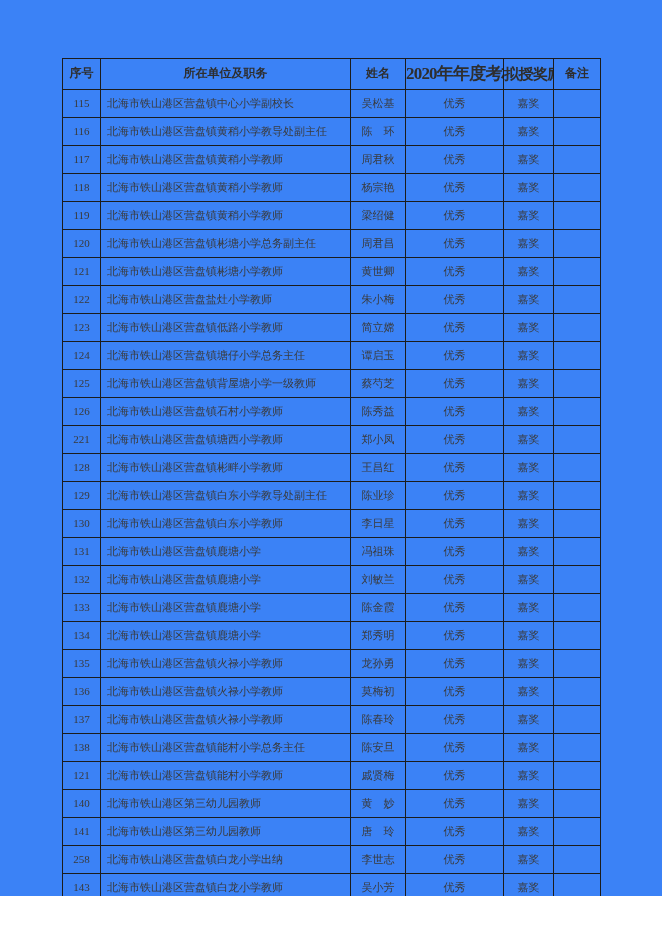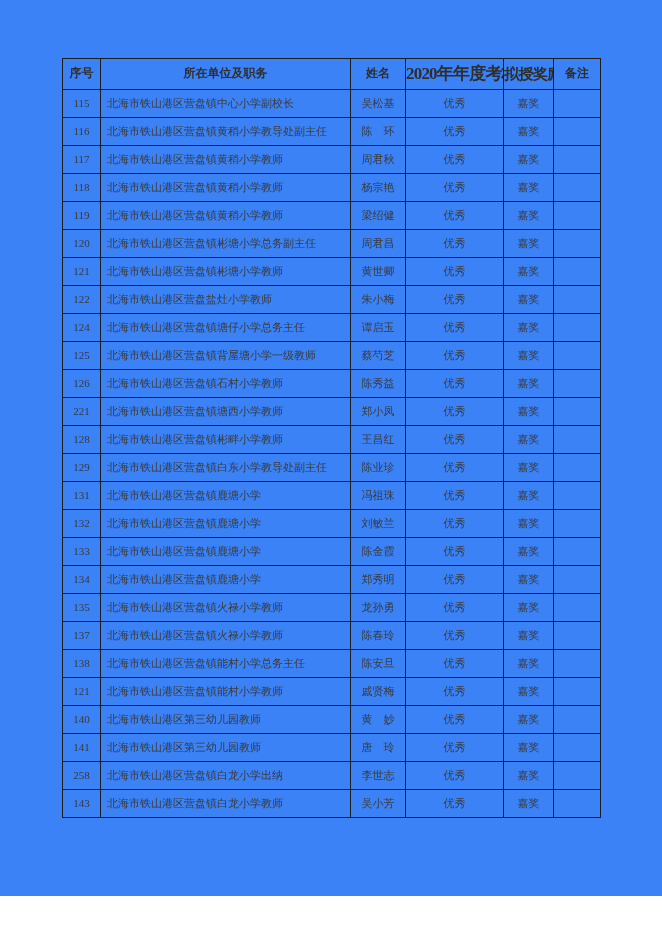--- a/index.html
+++ b/index.html
@@ -145,20 +145,28 @@
         </tr>
         <tr>
           <td class="cell-no">122</td>
           <td class="cell-unit">北海市铁山港区营盘盐灶小学教师</td>
           <td class="cell-name">朱小梅</td>
           <td class="cell-result">优秀</td>
           <td class="cell-award">嘉奖</td>
           <td class="cell-note"></td>
         </tr>
         <tr>
+          <td class="cell-no">123</td>
+          <td class="cell-unit">北海市铁山港区营盘镇低路小学教师</td>
+          <td class="cell-name">简立嫦</td>
+          <td class="cell-result">优秀</td>
+          <td class="cell-award">嘉奖</td>
+          <td class="cell-note"></td>
+        </tr>
+        <tr>
           <td class="cell-no">124</td>
           <td class="cell-unit">北海市铁山港区营盘镇塘仔小学总务主任</td>
           <td class="cell-name">谭启玉</td>
           <td class="cell-result">优秀</td>
           <td class="cell-award">嘉奖</td>
           <td class="cell-note"></td>
         </tr>
         <tr>
           <td class="cell-no">125</td>
           <td class="cell-unit">北海市铁山港区营盘镇背屋塘小学一级教师</td>
@@ -193,20 +201,28 @@
         </tr>
         <tr>
           <td class="cell-no">129</td>
           <td class="cell-unit">北海市铁山港区营盘镇白东小学教导处副主任</td>
           <td class="cell-name">陈业珍</td>
           <td class="cell-result">优秀</td>
           <td class="cell-award">嘉奖</td>
           <td class="cell-note"></td>
         </tr>
         <tr>
+          <td class="cell-no">130</td>
+          <td class="cell-unit">北海市铁山港区营盘镇白东小学教师</td>
+          <td class="cell-name">李日星</td>
+          <td class="cell-result">优秀</td>
+          <td class="cell-award">嘉奖</td>
+          <td class="cell-note"></td>
+        </tr>
+        <tr>
           <td class="cell-no">131</td>
           <td class="cell-unit">北海市铁山港区营盘镇鹿塘小学</td>
           <td class="cell-name">冯祖珠</td>
           <td class="cell-result">优秀</td>
           <td class="cell-award">嘉奖</td>
           <td class="cell-note"></td>
         </tr>
         <tr>
           <td class="cell-no">132</td>
           <td class="cell-unit">北海市铁山港区营盘镇鹿塘小学</td>
@@ -228,20 +244,28 @@
           <td class="cell-unit">北海市铁山港区营盘镇鹿塘小学</td>
           <td class="cell-name">郑秀明</td>
           <td class="cell-result">优秀</td>
           <td class="cell-award">嘉奖</td>
           <td class="cell-note"></td>
         </tr>
         <tr>
           <td class="cell-no">135</td>
           <td class="cell-unit">北海市铁山港区营盘镇火禄小学教师</td>
           <td class="cell-name">龙孙勇</td>
+          <td class="cell-result">优秀</td>
+          <td class="cell-award">嘉奖</td>
+          <td class="cell-note"></td>
+        </tr>
+        <tr>
+          <td class="cell-no">136</td>
+          <td class="cell-unit">北海市铁山港区营盘镇火禄小学教师</td>
+          <td class="cell-name">莫梅初</td>
           <td class="cell-result">优秀</td>
           <td class="cell-award">嘉奖</td>
           <td class="cell-note"></td>
         </tr>
         <tr>
           <td class="cell-no">137</td>
           <td class="cell-unit">北海市铁山港区营盘镇火禄小学教师</td>
           <td class="cell-name">陈春玲</td>
           <td class="cell-result">优秀</td>
           <td class="cell-award">嘉奖</td>

